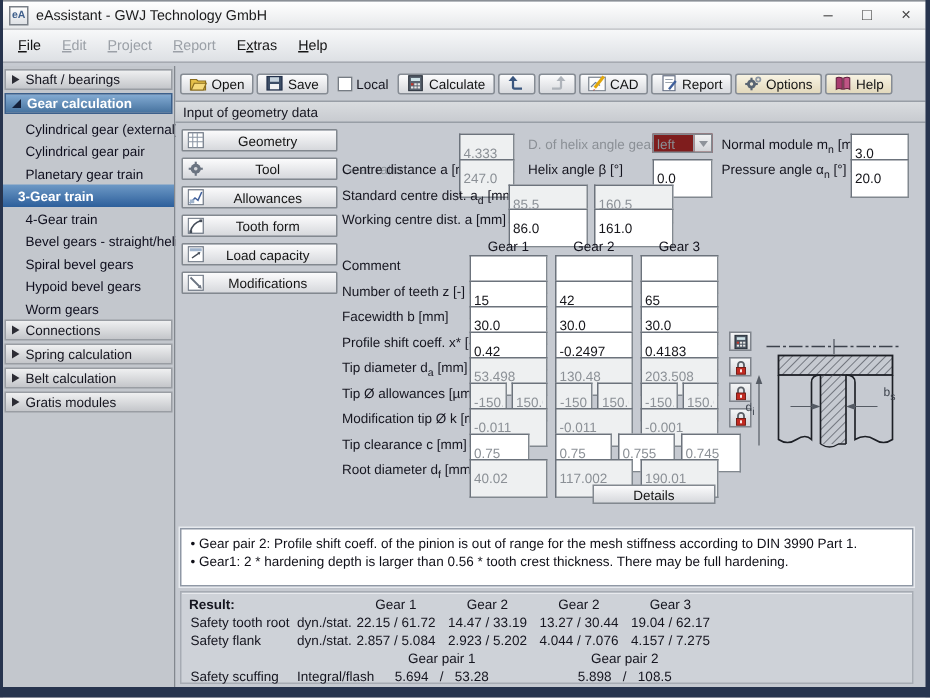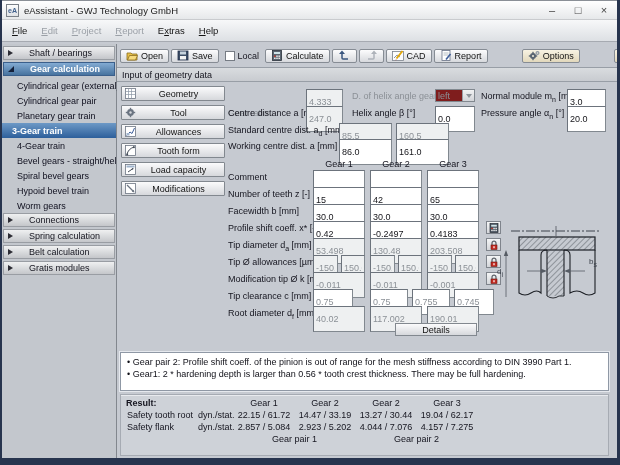--- a/index.html
+++ b/index.html
@@ -18,32 +18,32 @@
   .win-btn{width:18px;height:15px;display:flex;align-items:center;justify-content:center;color:#444;font-size:11px;line-height:1;cursor:default;}
 
   
   .menubar{position:absolute;left:2px;right:3px;top:20px;height:22px;background:linear-gradient(#f7f8f9,#dde0e4);border-bottom:1px solid #a6aab1;display:flex;align-items:center;padding-left:3px;}
   .menu-item{padding:3px 7px;font-size:9.5px;color:#141414;}
   .menu-item .key{text-decoration:underline;}
   .menu-item.dim{color:#9ba0a7;}
 
   
   .sidebar{position:absolute;left:2px;top:44px;width:115px;bottom:7px;background:#c3c7cd;border-right:1px solid #82878e;padding-top:2px;}
-  .sb-header{height:14px;margin:0 1px 2px 1px;background:linear-gradient(#eff0f1,#c4c6ca);border:1px solid #999da3;display:flex;align-items:center;gap:16px;padding:0 4px;font-size:9px;color:#15151f;}
+  .sb-header{height:14px;margin:0 1px 2px 1px;background:linear-gradient(#eff0f1,#c4c6ca);border:1px solid #999da3;display:flex;align-items:center;gap:4px;padding:0 4px;font-size:9px;color:#15151f;}
   .sb-header.active{background:linear-gradient(#83abd3,#47739f);border-color:#3b5f8b;color:#fff;font-weight:bold;}
   .sb-item{height:15px;display:flex;align-items:center;padding-left:15px;font-size:9px;color:#0f0f1e;white-space:nowrap;}
   .sb-item.selected{background:linear-gradient(#6d99c6,#2d5f9b);color:#fff;font-weight:bold;padding-left:10px;}
   .tri-r{width:0;height:0;border-top:3.5px solid transparent;border-bottom:3.5px solid transparent;border-left:5px solid #2c2c34;}
   .tri-exp{width:0;height:0;border-bottom:6px solid #14203a;border-left:6px solid transparent;}
 
   
   .content{position:absolute;left:117px;right:3px;top:44px;bottom:7px;background:#c6cad1;}
   .toolbar{position:absolute;left:3px;right:1px;top:2px;height:19px;display:flex;align-items:center;gap:2px;}
   .tbtn{height:14px;display:flex;align-items:center;gap:3px;padding:0 5px;background:linear-gradient(#fcfcfd,#d7d9dd);border:1px solid #868c94;border-radius:2px;font-size:9px;color:#131313;white-space:nowrap;}
-  .tbtn.tan{background:linear-gradient(#f8f3e3,#e2d8bc);margin-left:32px;}
+  .tbtn.tan{background:linear-gradient(#f8f3e3,#e2d8bc);}
   .tbtn.dim{color:#9aa0a7;}
   .chk-wrap{display:flex;align-items:center;gap:3px;padding:0 4px;}
   .checkbox{width:10px;height:10px;background:#fff;border:1px solid #767c84;}
 
   .section-bar{position:absolute;left:0;right:0;top:23px;height:15px;border-top:1px solid #989ea6;border-bottom:1px solid #989ea6;background:linear-gradient(#d9dcdf,#c8cbd0);display:flex;align-items:center;padding-left:5px;font-size:9px;color:#15151f;}
 
   .form-panel{position:absolute;left:0;right:0;top:39px;height:201px;}
 
   .navbtn{position:absolute;left:4px;width:104px;height:15px;background:linear-gradient(#fbfbfc,#d6d8dc);border:1px solid #82888f;border-radius:1px;display:flex;align-items:center;padding:0 3px;font-size:9px;color:#131313;}
   .navbtn .nlabel{flex:1;text-align:center;}
@@ -115,21 +115,21 @@
       <span class="tri-exp"></span>
       <span>Gear calculation</span>
     </div>
     <div class="sb-item">Cylindrical gear (external)</div>
     <div class="sb-item">Cylindrical gear pair</div>
     <div class="sb-item">Planetary gear train</div>
     <div class="sb-item selected">3-Gear train</div>
     <div class="sb-item">4-Gear train</div>
     <div class="sb-item">Bevel gears - straight/helical</div>
     <div class="sb-item">Spiral bevel gears</div>
-    <div class="sb-item">Hypoid bevel train</div>
+    <div class="sb-item">Hypoid bevel gears</div>
     <div class="sb-item">Worm gears</div>
     <div class="sb-header">
       <span class="tri-r"></span>
       <span>Connections</span>
     </div>
     <div class="sb-header">
       <span class="tri-r"></span>
       <span>Spring calculation</span>
     </div>
     <div class="sb-header">
@@ -494,19 +494,25 @@
         <span class="r-mode">dyn./stat.</span>
         <span class="c1">2.857 / 5.084</span>
         <span class="c2">2.923 / 5.202</span>
         <span class="c3">4.044 / 7.076</span>
         <span class="c4">4.157 / 7.275</span>
       </div>
       <div class="rrow" style="top:39px">
         <span class="p1">Gear pair 1</span>
         <span class="p2">Gear pair 2</span>
       </div>
+      <div class="rrow" style="top:51px">
+        <span class="r-lbl">Safety scuffing</span>
+        <span class="r-mode">Integral/flash</span>
+        <span class="p1">5.694   /   53.28</span>
+        <span class="p2">5.898   /   108.5</span>
+      </div>
     </div>
   </div>
 
   <div class="edge-l"></div>
   <div class="edge-r"></div>
   <div class="edge-b"></div>
 </div>
 
 </body></html>

